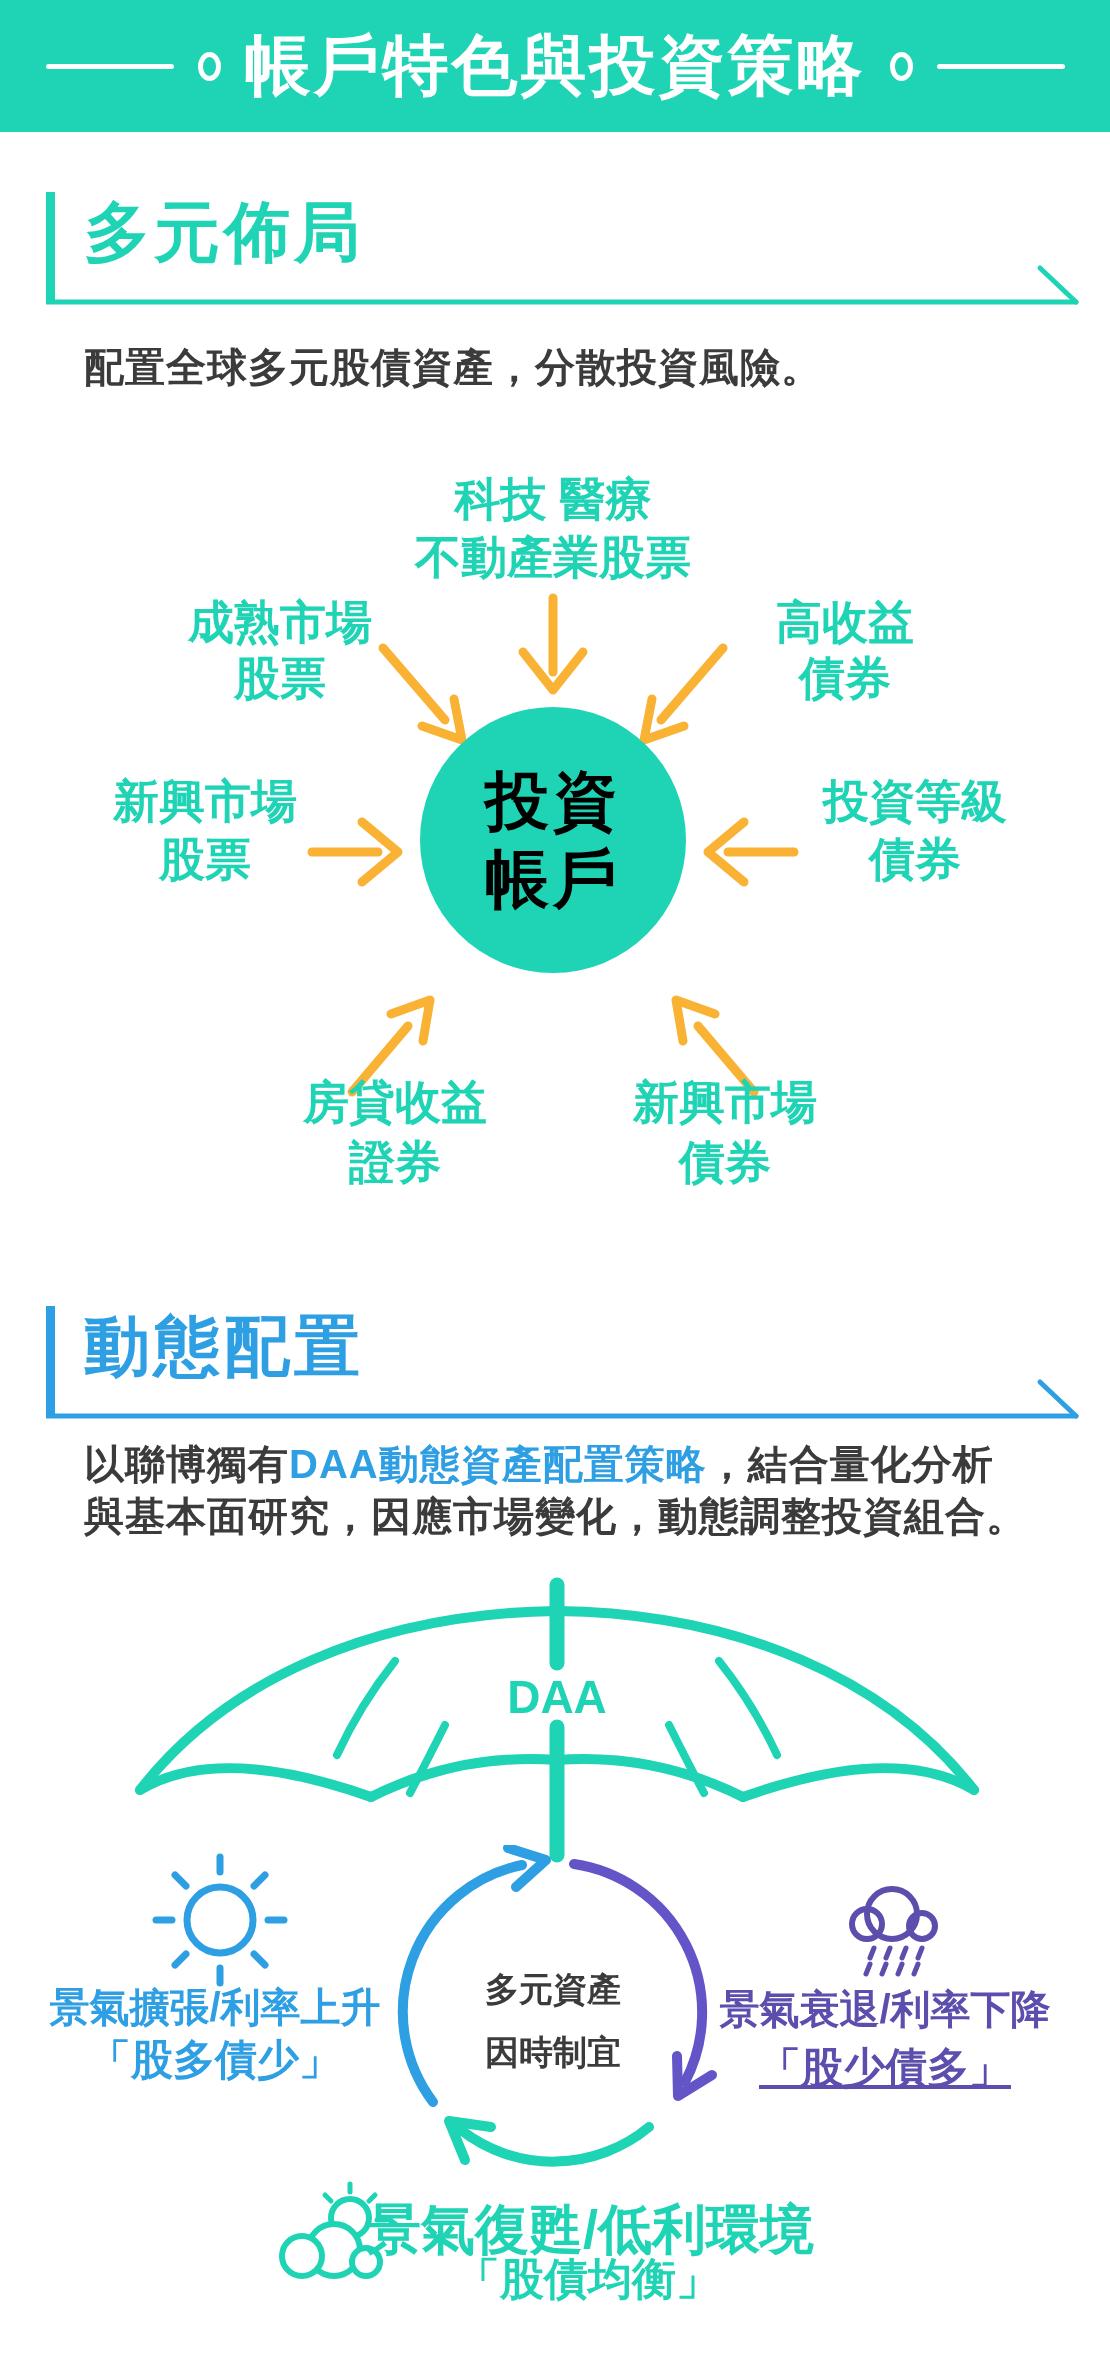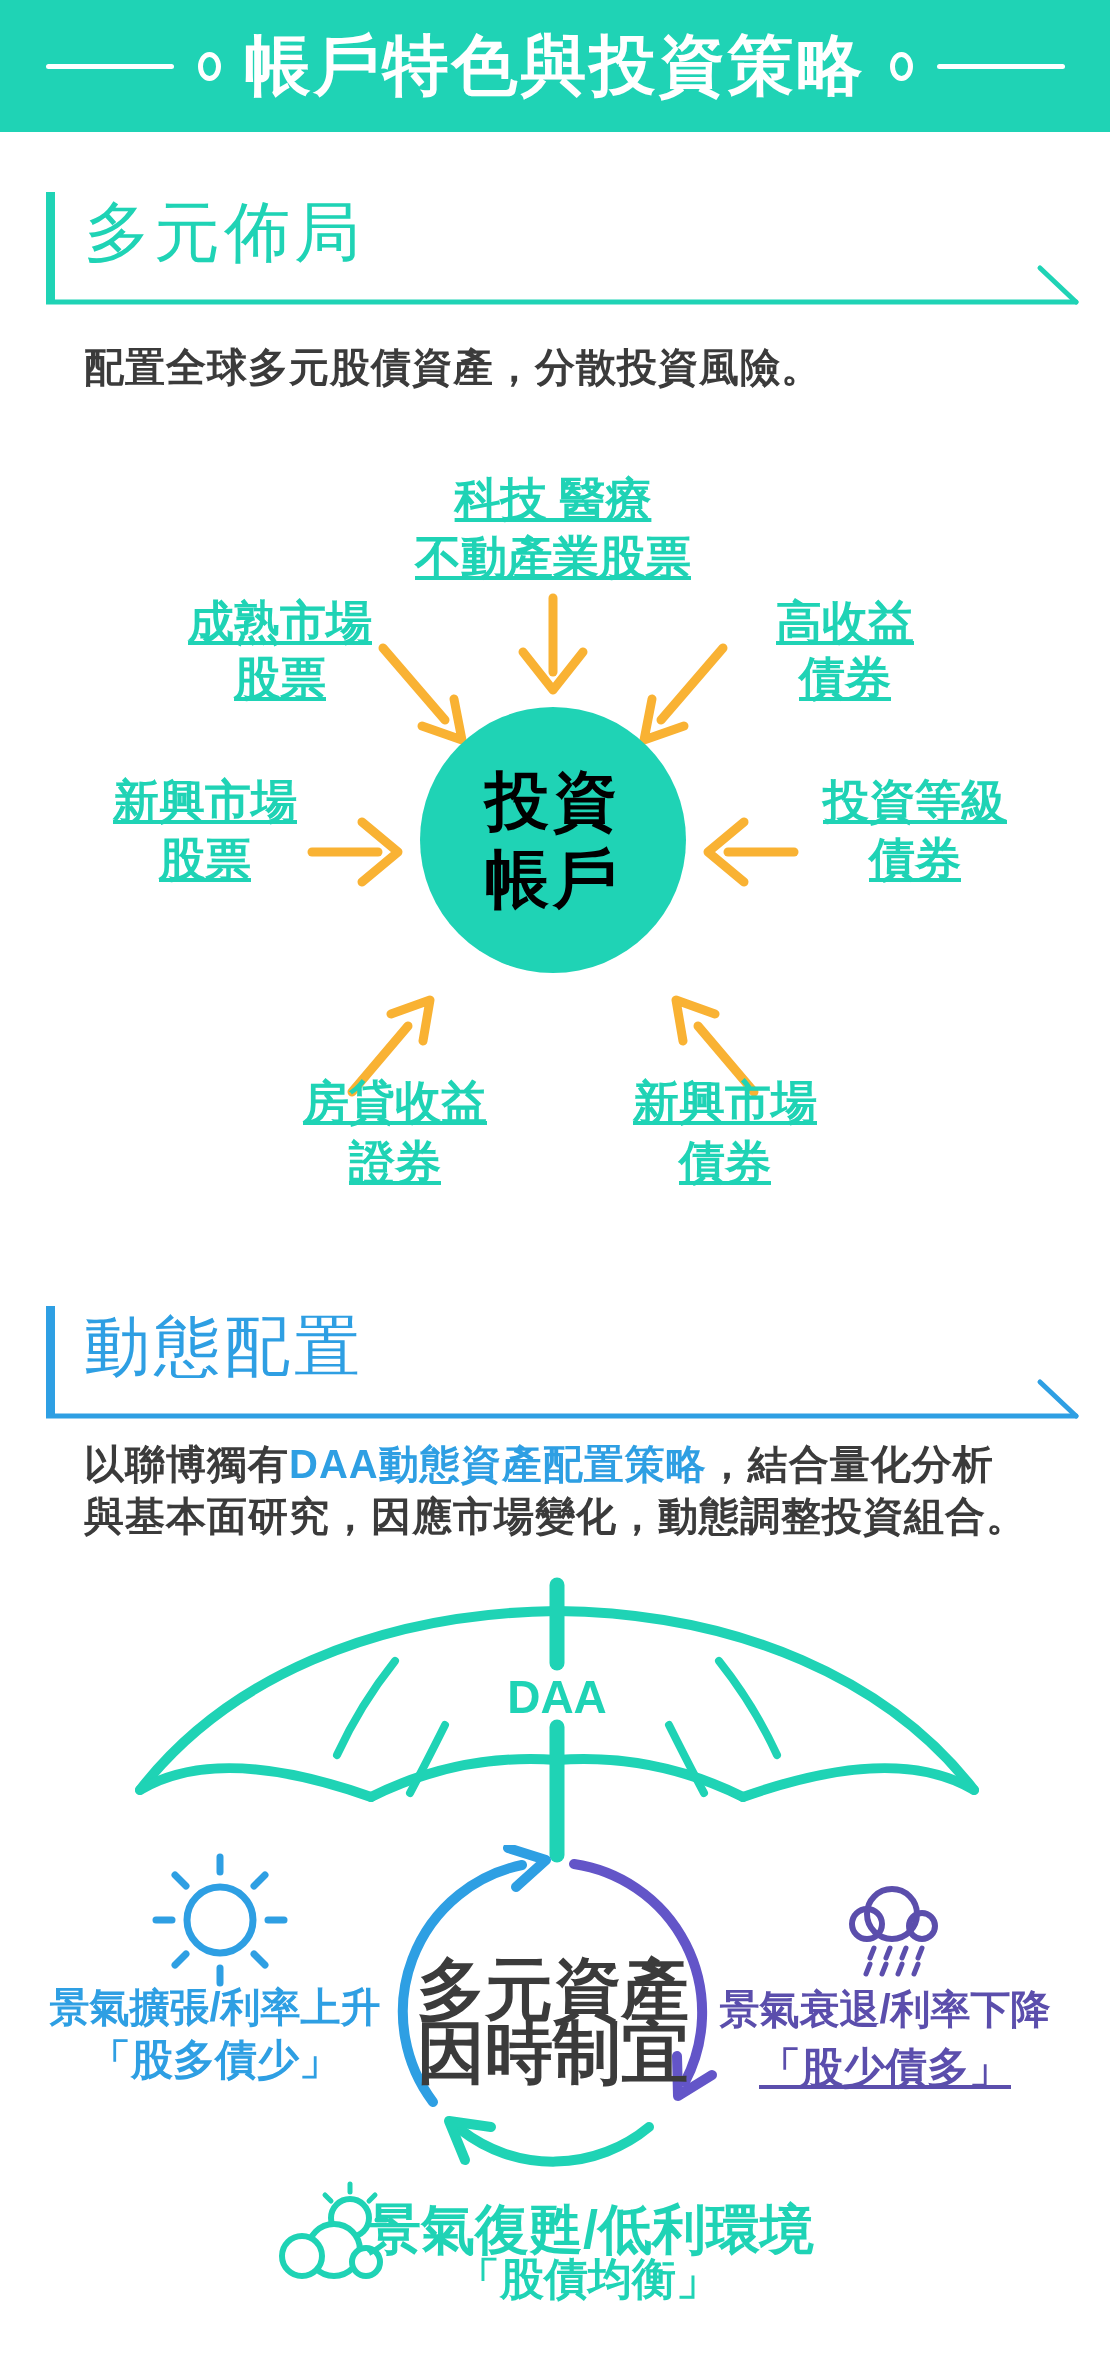--- a/index.html
+++ b/index.html
@@ -11,35 +11,35 @@
   
   .banner{
     left:0;top:0;width:1110px;height:132px;background:#1FD3B5;
     display:flex;align-items:center;justify-content:center;gap:24px;
   }
   .deco-line{width:128px;height:5px;background:#fff;border-radius:3px;}
   .deco-circle{width:13px;height:19px;border:5px solid #fff;border-radius:50%;background:transparent;}
   .banner-title{color:#fff;font-size:66px;font-weight:700;letter-spacing:3px;white-space:nowrap;}
   
   .sec-bar{width:9px;height:112px;}
-  .sec-head{font-size:66px;font-weight:400;letter-spacing:4px;white-space:nowrap;}
+  .sec-head{font-size:66px;font-weight:700;letter-spacing:4px;white-space:nowrap;}
   .teal{color:#1FD3B5;} .bg-teal{background:#1FD3B5;}
   .blue{color:#2E9FE3;} .bg-blue{background:#2E9FE3;}
   .purple{color:#5B4EAC;}
   .para{font-size:40px;font-weight:700;color:#3B3B3B;letter-spacing:1px;white-space:nowrap;}
   
   .lbl{font-weight:700;text-align:center;white-space:nowrap;}
   .lbl div{white-space:nowrap;}
-  .asset{font-size:46px;color:#1FD3B5;text-decoration:underline;}
+  .asset{font-size:46px;color:#1FD3B5;}
   .hub{
     width:266px;height:266px;border-radius:50%;background:#1FD3B5;
     display:flex;flex-direction:column;align-items:center;justify-content:center;
     color:#000000;font-size:64px;font-weight:700;line-height:78px;letter-spacing:4px;
   }
-  .cycle-center{font-size:68px;line-height:63px;color:#3B3B3B;font-weight:700;text-align:center;}
+  .cycle-center{font-size:34px;line-height:63px;color:#3B3B3B;font-weight:700;text-align:center;}
   svg{display:block;}
 </style>
 </head>
 <body>
 
 <div class="abs banner">
   <span class="deco-line"></span>
   <span class="deco-circle"></span>
   <span class="banner-title">帳戶特色與投資策略</span>
   <span class="deco-circle"></span>

